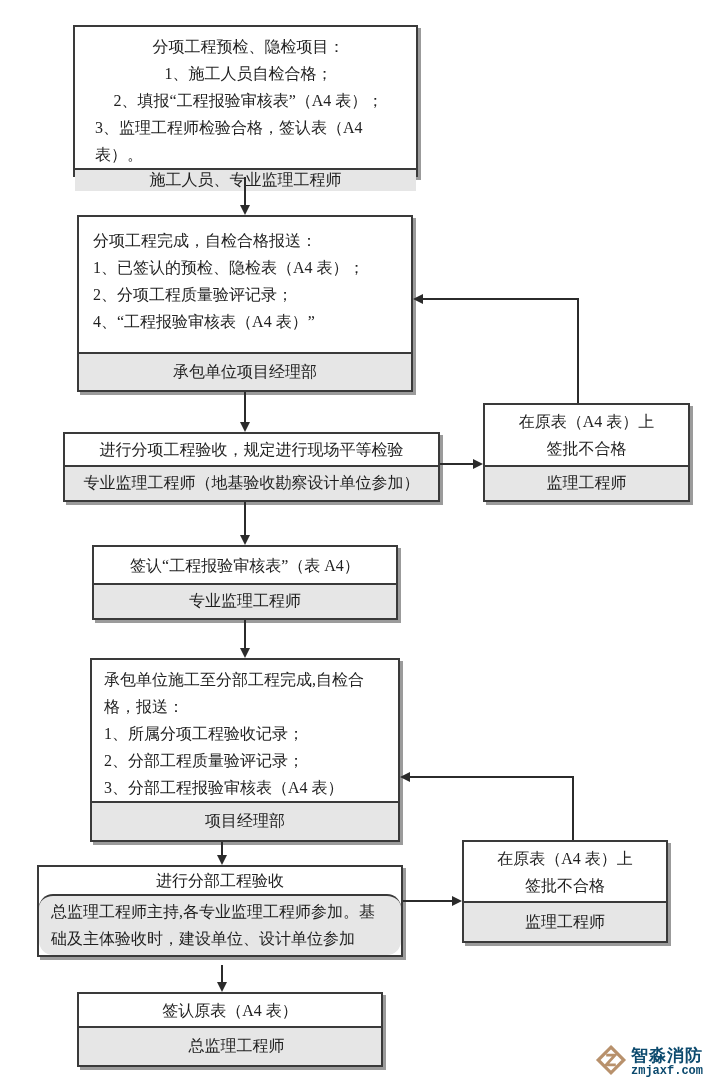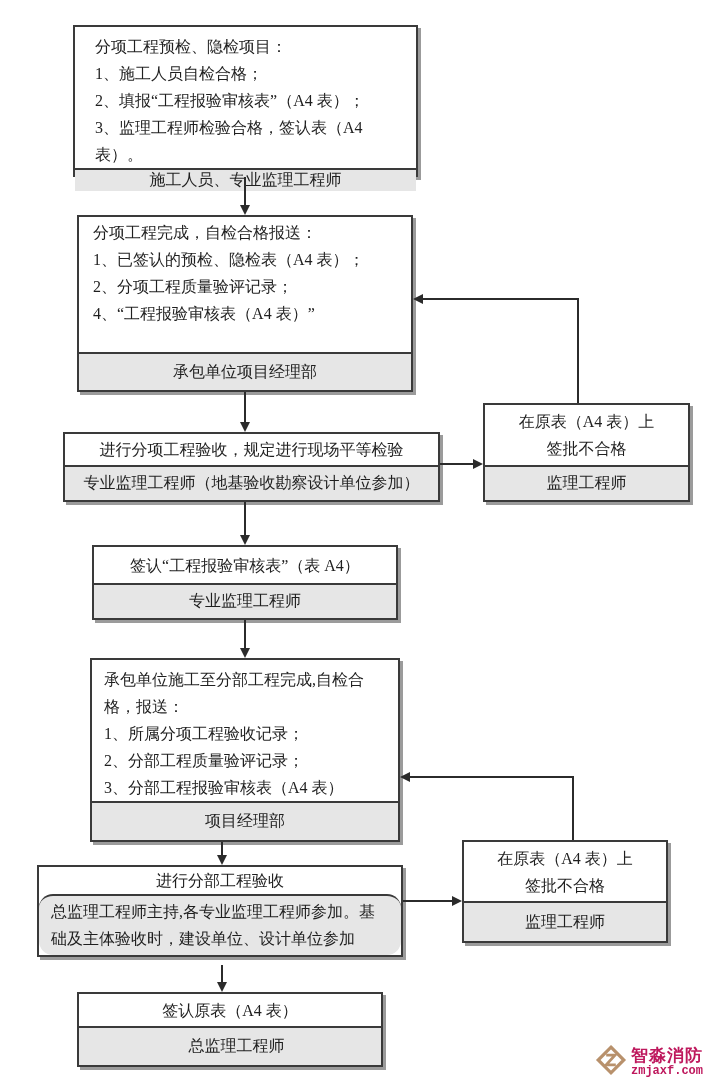--- a/index.html
+++ b/index.html
@@ -34,46 +34,46 @@
   .ffooter.wrap2{line-height:27px;padding:2px 12px;text-align:left;align-items:flex-start;border-radius:14px;}
   .vline{position:absolute;width:2px;background:#2b2b2b;}
   .hline{position:absolute;height:2px;background:#2b2b2b;}
   .arr{position:absolute;width:0;height:0;}
   .arr.down{border-left:5px solid transparent;border-right:5px solid transparent;border-top:10px solid #2b2b2b;}
   .arr.right{border-top:5px solid transparent;border-bottom:5px solid transparent;border-left:10px solid #2b2b2b;}
   .arr.left{border-top:5px solid transparent;border-bottom:5px solid transparent;border-right:10px solid #2b2b2b;}
   #watermark{
     position:absolute;left:595px;top:1044px;
     display:flex;align-items:center;gap:4px;
-    color:#be185d;
+    color:#0c4a6e;
   }
   #watermark .wm-text{display:flex;flex-direction:column;line-height:1.05;}
   #watermark .wm-brand{font-size:17px;letter-spacing:1px;font-weight:bold;}
   #watermark .wm-domain{font-size:12px;font-weight:bold;font-family:"Liberation Mono","DejaVu Sans Mono",monospace;}
 </style>
 </head>
 <body>
 
 <div id="canvas">
 
   <div class="fbox" style="left:73px;top:25px;width:345px;height:152px;">
-    <div class="fbody list" style="padding:6px 14px 0 20px;">
+    <div class="fbody list" style="padding:6px 14px 0 20px;align-items:center;">
       <div class="fline">分项工程预检、隐检项目：</div>
       <div class="fline">1、施工人员自检合格；</div>
       <div class="fline">2、填报“工程报验审核表”（A4 表）；</div>
       <div class="fline">3、监理工程师检验合格，签认表（A4 表）。</div>
     </div>
     <div class="ffooter" style="height:37px;">施工人员、专业监理工程师</div>
   </div>
 
   <div class="vline" style="left:244px;top:177px;height:29px;"></div>
   <div class="arr down" style="left:240px;top:205px;"></div>
 
   <div class="fbox" style="left:77px;top:215px;width:336px;height:177px;">
-    <div class="fbody list" style="padding:2px 10px 0 14px;border-radius:16px;">
+    <div class="fbody list" style="padding:10px 10px 0 14px;border-radius:16px;">
       <div class="fline">分项工程完成，自检合格报送：</div>
       <div class="fline">1、已签认的预检、隐检表（A4 表）；</div>
       <div class="fline">2、分项工程质量验评记录；</div>
       <div class="fline">4、“工程报验审核表（A4 表）”</div>
     </div>
     <div class="ffooter" style="height:38px;">承包单位项目经理部</div>
   </div>
 
   <div class="vline" style="left:244px;top:392px;height:31px;"></div>
   <div class="arr down" style="left:240px;top:422px;"></div>

